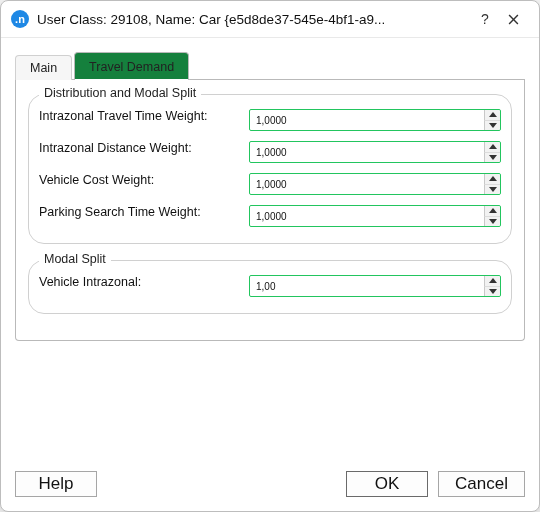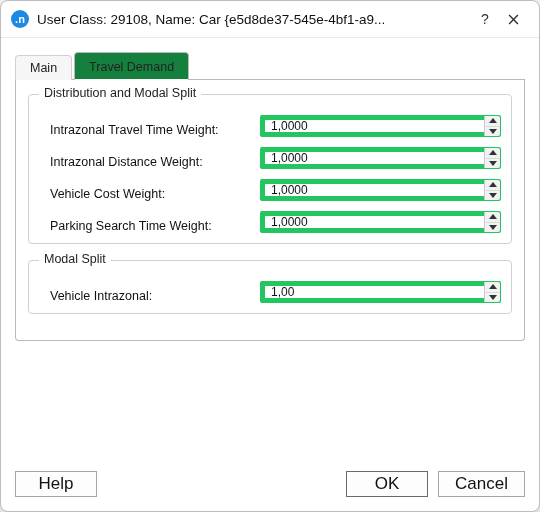--- a/index.html
+++ b/index.html
@@ -106,59 +106,59 @@
     border: 1px solid #b9b9b9;
     border-top: none;
     border-radius: 0 0 4px 4px;
     background: #fff;
     padding: 14px 12px 10px 12px;
     box-sizing: border-box;
   }
 
   .groupbox {
     border: 1px solid #d0d0d0;
-    border-radius: 4px;
-    padding: 14px 10px 10px 21px;
+    border-radius: 16px;
+    padding: 14px 10px 10px 10px;
     margin-bottom: 16px;
     position: relative;
   }
   .groupbox .legend {
     position: absolute;
     top: -9px; left: 10px;
     background: #fff;
     padding: 0 5px;
     color: #222;
     font-size: 12.5px;
   }
 
   .formrow {
     display: flex;
-    align-items: flex-end;
+    align-items: flex-start;
     height: 28px;
     margin-bottom: 4px;
   }
   .formrow:last-child { margin-bottom: 0; }
   .formlabel {
     width: 210px;
     color: #111;
   }
   .spinbox {
     position: relative;
     flex: 1;
     height: 22px;
   }
   .spin-input {
     width: 100%;
     height: 22px;
     box-sizing: border-box;
-    border: 5px solid #22c55e;
+    border: 1px solid #22c55e;
     border-radius: 2px;
     padding: 0 20px 0 6px;
     font-family: inherit;
-    font-size: 12px;
+    font-size: 10px;
     color: #111;
     background: #fff;
   }
   .spin-btns {
     position: absolute;
     right: 1px; top: 1px; bottom: 1px;
     width: 16px;
     display: flex; flex-direction: column;
   }
   .spin-btn {

